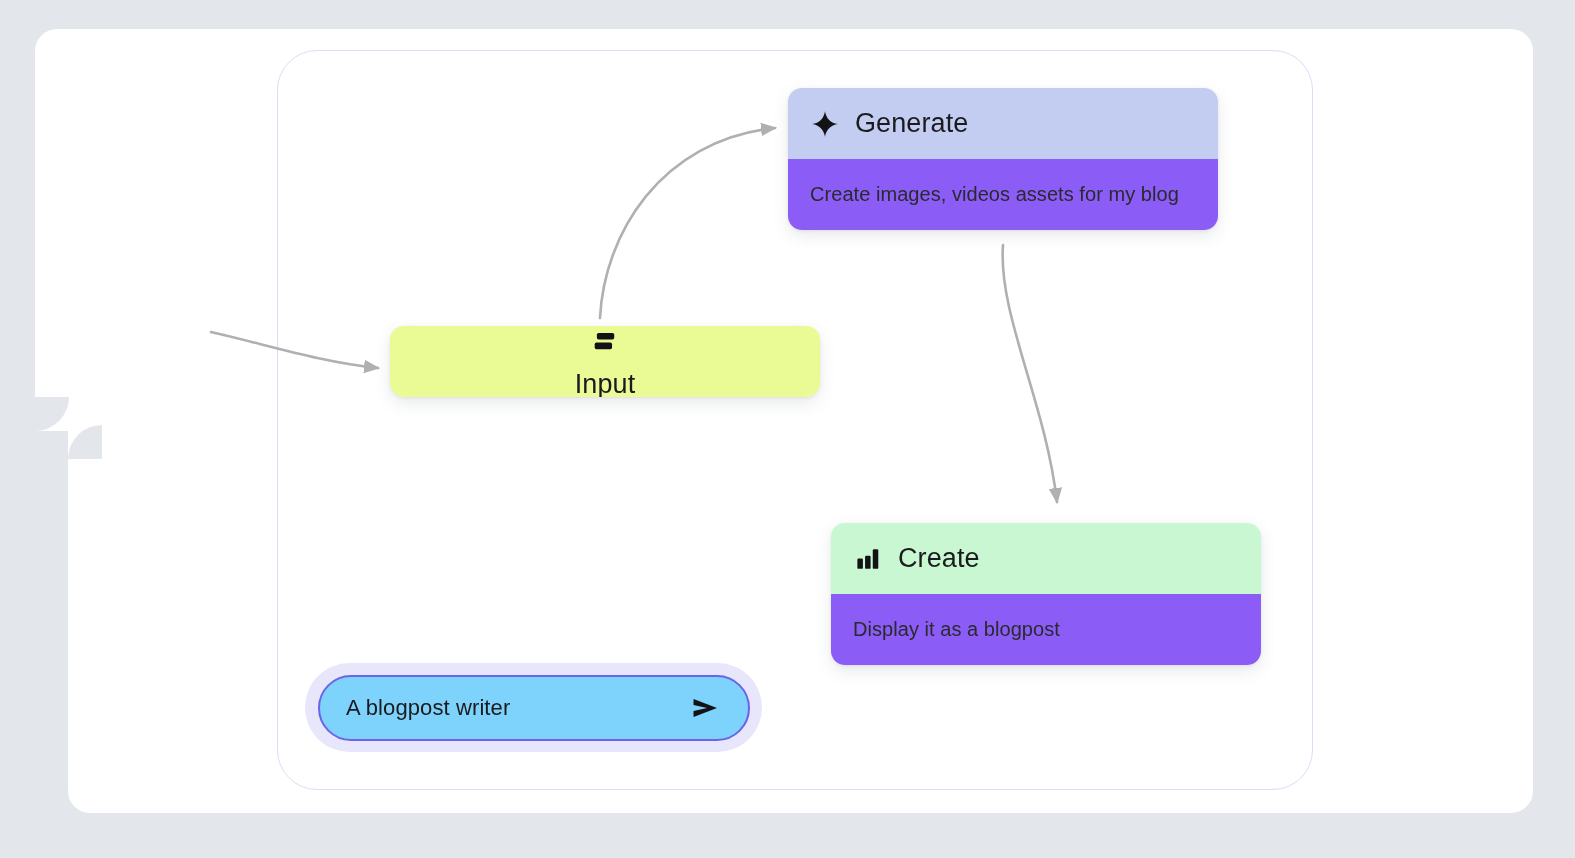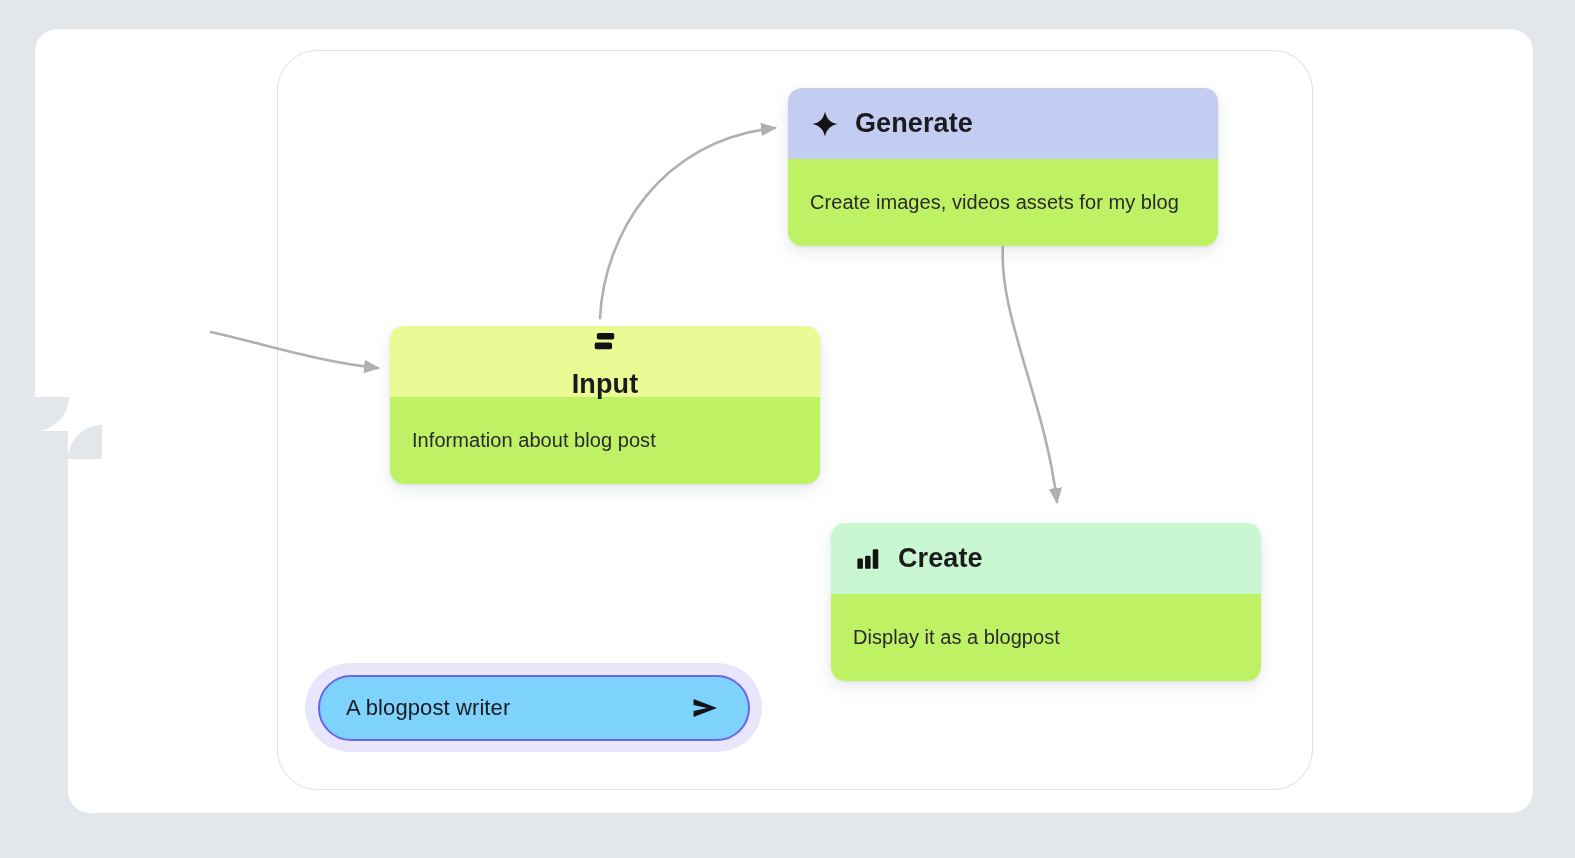--- a/index.html
+++ b/index.html
@@ -104,32 +104,31 @@
                 0 1px 3px rgba(80, 90, 110, 0.10);
     overflow: hidden;
   }
   .node-header {
     display: flex;
     align-items: center;
     gap: 15px;
     padding: 0 22px;
     height: 71px;
     box-sizing: border-box;
-    font-weight: bold;
   }
   .node-title {
     font-size: 27px;
     color: #1b1b1f;
     letter-spacing: 0.1px;
     line-height: 1;
   }
   .node-body {
-    background: #bef264;
+    background: #8b5cf6;
     padding: 0 22px;
-    height: 87px;
+    height: 71px;
     display: flex;
     align-items: center;
     box-sizing: border-box;
   }
   .node-desc {
     font-size: 20px;
     color: #2a2a2e;
     letter-spacing: 0.05px;
   }
   .node-icon {
@@ -227,23 +226,20 @@
 
 <div class="node-card" id="node-input">
   <div class="node-header" style="background: rgb(234, 250, 148); flex-direction: column;">
     <span class="node-icon">
       <svg width="26" height="26" viewBox="0 0 24 24" xmlns="http://www.w3.org/2000/svg">
         <rect x="4.5" y="4.5" width="16" height="6.2" rx="1.6" fill="#131316"></rect>
         <rect x="2.5" y="13.3" width="16" height="6.2" rx="1.6" fill="#131316"></rect>
       </svg>
     </span>
     <span class="node-title">Input</span>
-  </div>
-  <div class="node-body">
-    <span class="node-desc">Information about blog post</span>
   </div>
 </div>
 
 <div class="node-card" id="node-output">
   <div class="node-header" style="background: rgb(201, 247, 210);">
     <span class="node-icon">
       <svg width="26" height="26" viewBox="0 0 24 24" xmlns="http://www.w3.org/2000/svg">
         <rect x="2.2" y="11.5" width="5.1" height="9.6" rx="1.1" fill="#131316"></rect>
         <rect x="9.3" y="9.0" width="5.1" height="12.1" rx="1.1" fill="#131316"></rect>
         <rect x="16.4" y="3.0" width="5.1" height="18.1" rx="1.1" fill="#131316"></rect>

